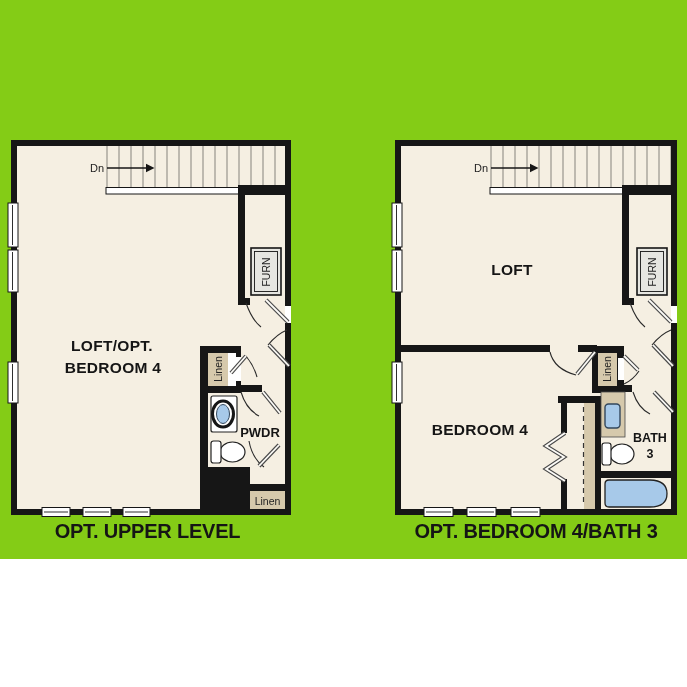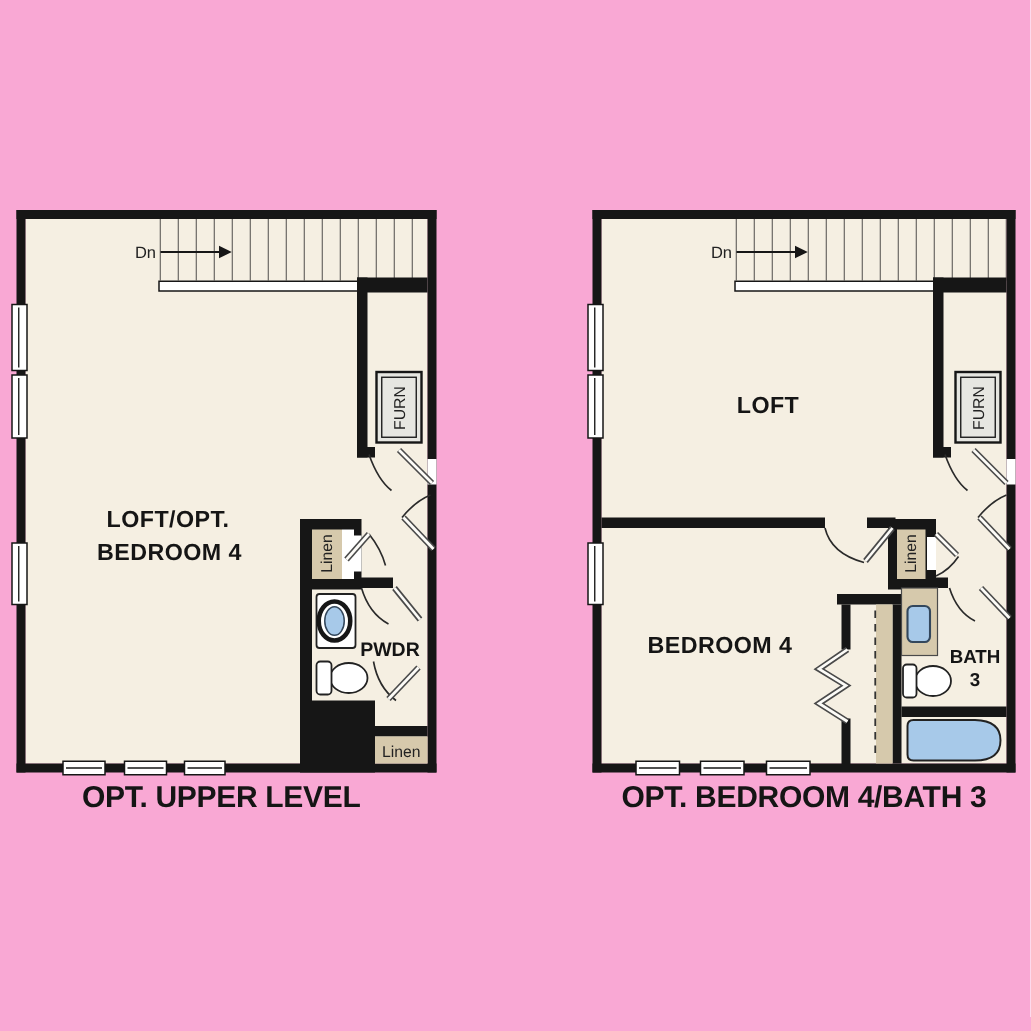--- a/index.html
+++ b/index.html
@@ -1,16 +1,16 @@
 <!DOCTYPE html>
 <html><head>
 <meta charset="utf-8">
 <style>
   html,body{margin:0;padding:0;background:#ffffff;}
-  .page{width:687px;height:687px;background:#f9a8d4;position:relative;font-family:"Liberation Sans",sans-serif;}
+  .page{width:687px;height:559px;background:#84cc16;position:relative;font-family:"Liberation Sans",sans-serif;}
   svg{display:block;}
   .wall{fill:#161616;}
   .floor{fill:#F5EFE2;}
   .tan{fill:#D6C9AC;}
   .gapw{fill:#ffffff;}
   .win{fill:#ffffff;stroke:#161616;stroke-width:1;}
   .winline{stroke:#161616;stroke-width:0.9;}
   .rail{fill:#ffffff;stroke:#161616;stroke-width:1;}
   .arc{fill:none;stroke:#2a2a2a;stroke-width:1.1;}
   .leaf-o{stroke:#4a4a4a;stroke-width:4;fill:none;stroke-linecap:butt;}

